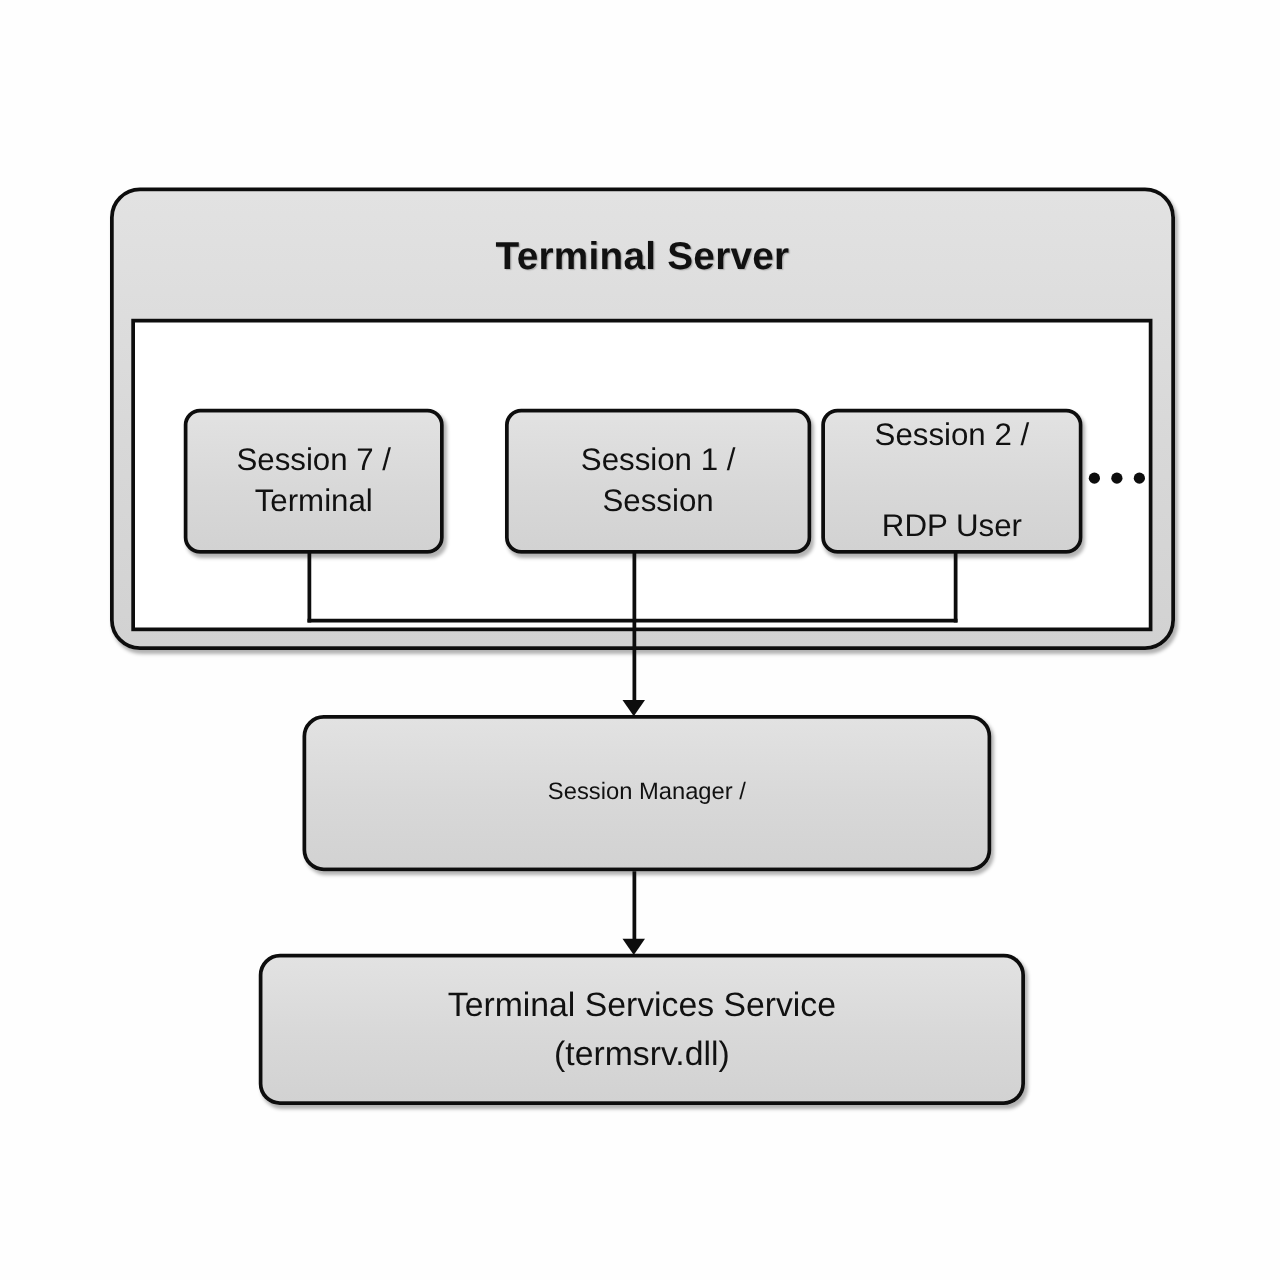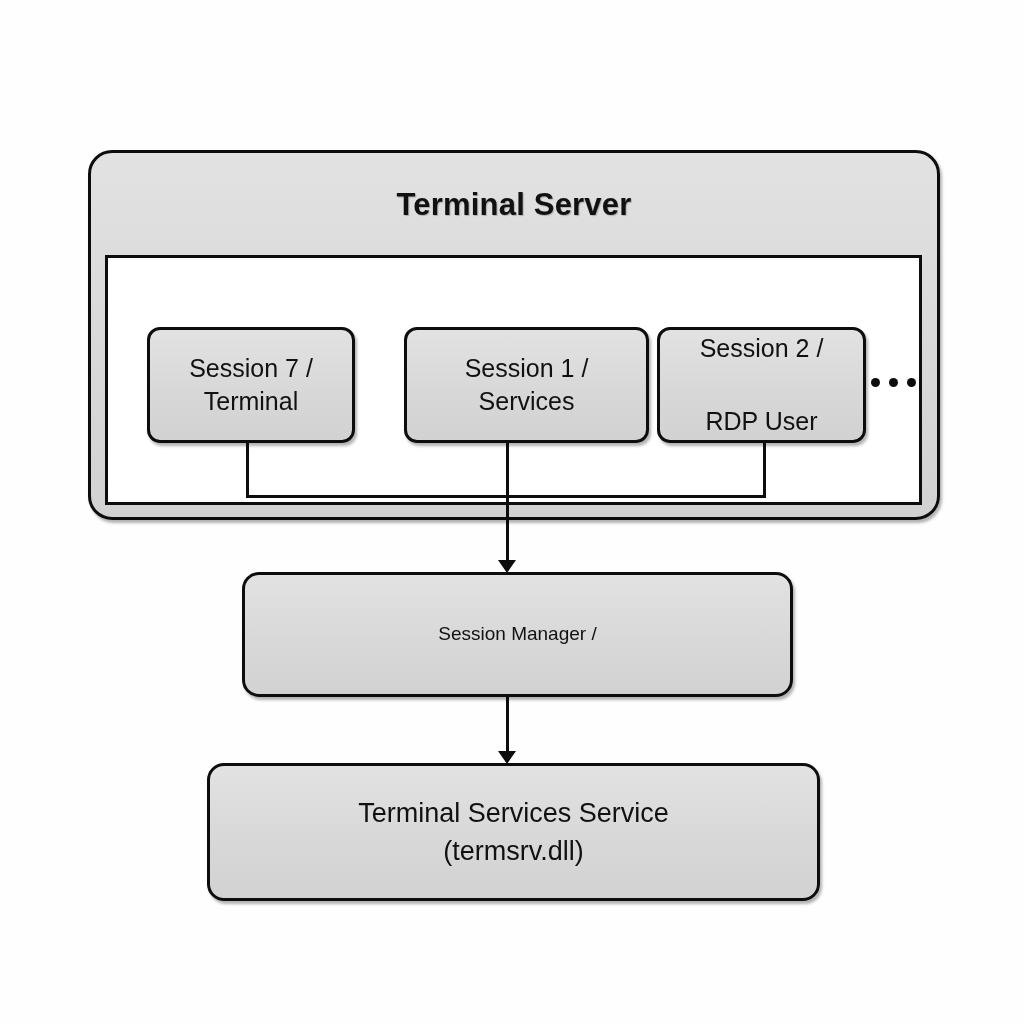--- a/index.html
+++ b/index.html
@@ -145,21 +145,21 @@
     width: 551px;
     height: 125px;
     border-radius: 17px;
     font-size: 19px;
     line-height: 1.42;
   }
   #terminal-services-node {
     left: 207px;
     top: 763px;
     width: 613px;
-    height: 138px;
+    height: 121px;
     border-radius: 17px;
     font-size: 27px;
     line-height: 1.42;
   }
 </style>
 </head>
 <body>
 
 <div id="canvas">
 
@@ -169,21 +169,21 @@
 
   <div id="session-panel"></div>
 
   <div class="node session-node" id="session-node-0">
     <span class="node-line">Session 7 /</span>
     <span class="node-line">Terminal</span>
   </div>
 
   <div class="node session-node" id="session-node-1">
     <span class="node-line">Session 1 /</span>
-    <span class="node-line">Services</span>
+    <span class="node-line">Session</span>
   </div>
 
   <div class="node session-node" id="session-node-2">
     <span class="node-line">Session 2 /</span>
     <span class="node-line">RDP User</span>
   </div>
 
   <div id="session-ellipsis">
     <i></i>
     <i></i>

